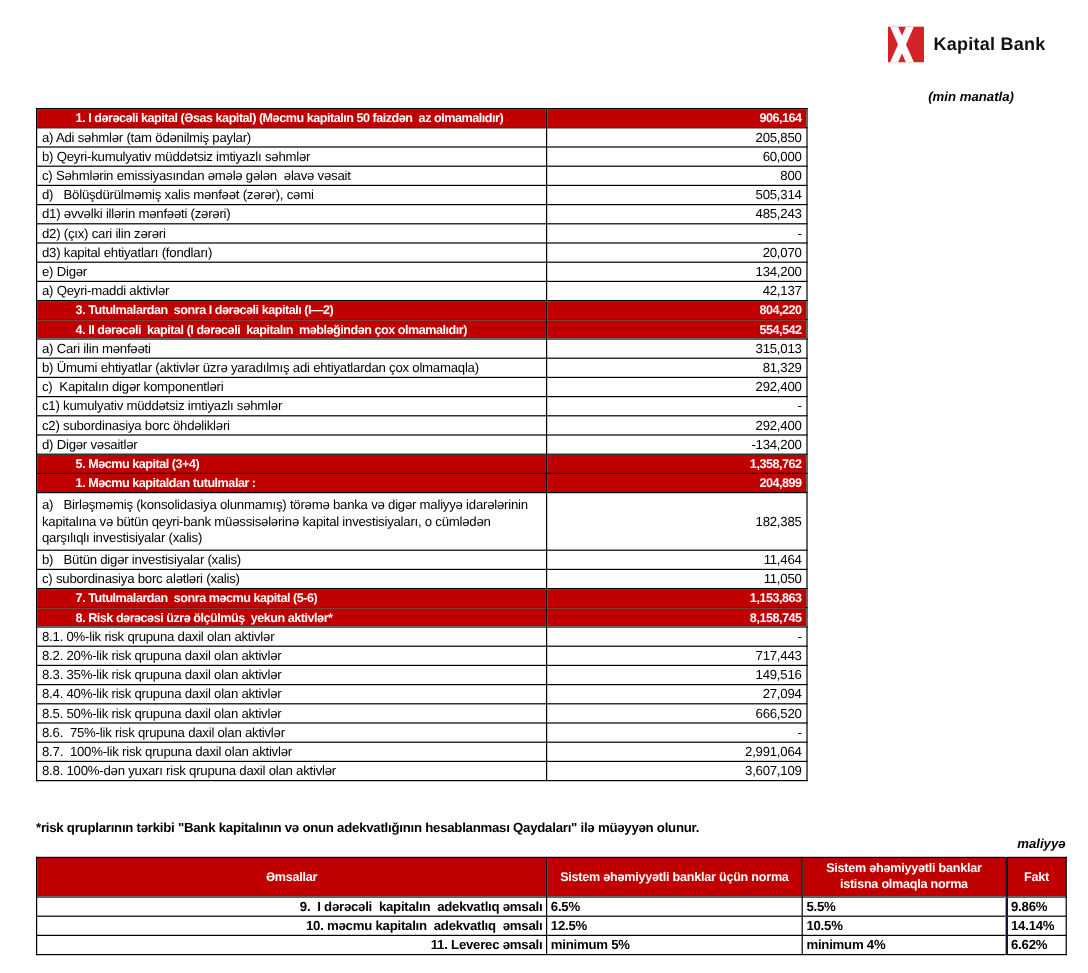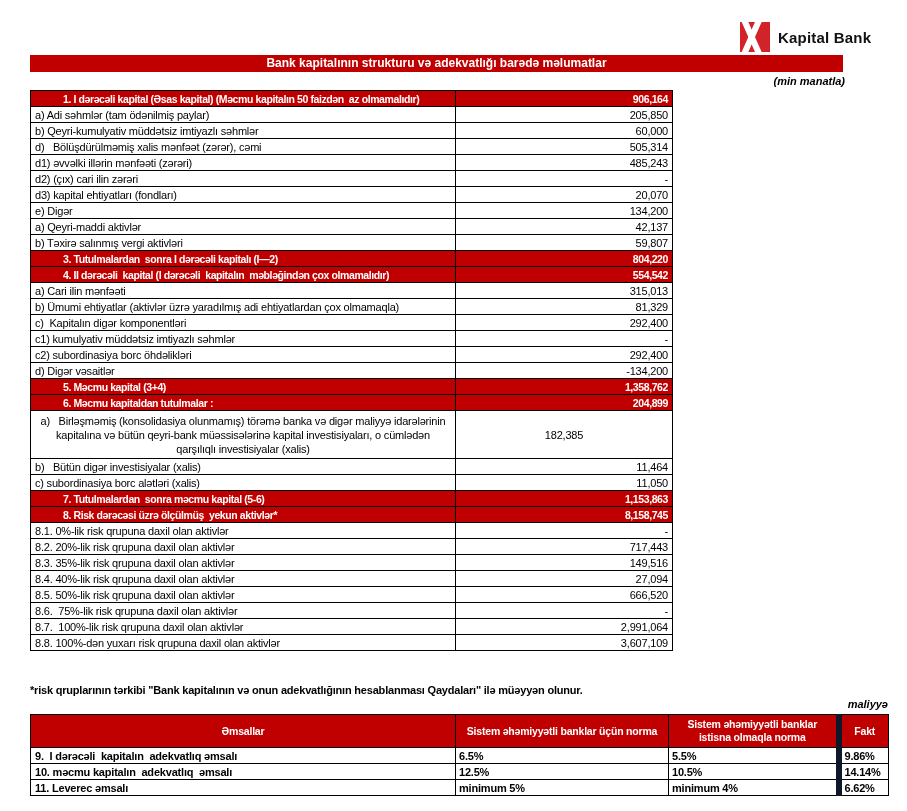--- a/index.html
+++ b/index.html
@@ -40,21 +40,21 @@
     overflow:hidden;
   }
   .main-table col.c-label{width:425px;}
   .main-table col.c-value{width:217px;}
   .main-table .label-cell{white-space:pre;}
   .main-table .value-cell{text-align:right;white-space:pre;}
   .main-table tr.red-row td{
     background:#C00000;color:#fff;font-weight:bold;
     font-size:10.5px;letter-spacing:-.4px;padding-left:32px;
   }
-  .main-table tr.tall-row td{height:47px;text-align:center;}
+  .main-table tr.tall-row td{height:47px;}
   .main-table tr.tall-row .label-cell{white-space:pre-wrap;line-height:14px;}
   .main-table .indent{}
   
   .footnote{
     position:absolute;left:30px;top:684px;
     font-size:11px;font-weight:bold;letter-spacing:-.2px;white-space:pre;
   }
   .percent-note{
     position:absolute;top:698px;right:19px;
     font-style:italic;font-weight:600;font-size:11px;
@@ -70,38 +70,37 @@
   .ratio-table col.r-fakt{width:50px;}
   .ratio-table th,.ratio-table td{
     border:1px solid #000;font-size:11px;font-weight:bold;
     padding:0 3px;overflow:hidden;vertical-align:middle;
   }
   .ratio-table th{
     background:#C00000;color:#fff;height:32px;text-align:center;
     font-size:10.5px;letter-spacing:-.2px;line-height:13px;
   }
   .ratio-table td{height:15px;text-align:left;letter-spacing:-.2px;}
-  .ratio-table td.r-label-cell{text-align:left;white-space:pre;padding-left:4px;margin-left:16px;}
-  .ratio-table th.fakt-h,.ratio-table td.fakt-c{border-left:6px solid #0f172a;}
+  .ratio-table td.r-label-cell{text-align:right;white-space:pre;padding-left:4px;margin-left:16px;}
+  .ratio-table th.fakt-h,.ratio-table td.fakt-c{border-left:2px solid #0f172a;}
 </style>
 </head>
 <body>
 
 <div class="page">
 
   <div class="logo">
     <svg class="logo-icon" viewBox="0 0 36 36">
       <rect x="0" y="0" width="36" height="36" fill="#D2232A"></rect>
       <polygon points="2,0 10,0 26,36 18,36" fill="#ffffff"></polygon>
       <polygon points="18,0 26,0 10,36 2,36" fill="#ffffff"></polygon>
     </svg>
     <span class="logo-text">Kapital Bank</span>
   </div>
 
-  <div class="title-bar">Bank kapitalının strukturu və adekvatlığı barədə məlumatlar</div>
 
   <div class="unit-note">(min manatla)</div>
 
   <table class="main-table">
     <colgroup>
         <col class="c-label">
         <col class="c-value">
       </colgroup>
     <tbody>
         <tr class="red-row">
@@ -110,20 +109,24 @@
         </tr>
         <tr>
           <td class="label-cell">a) Adi səhmlər (tam ödənilmiş paylar)</td>
           <td class="value-cell">205,850</td>
         </tr>
         <tr>
           <td class="label-cell">b) Qeyri-kumulyativ müddətsiz imtiyazlı səhmlər</td>
           <td class="value-cell">60,000</td>
         </tr>
         <tr>
+          <td class="label-cell">c) Səhmlərin emissiyasından əmələ gələn  əlavə vəsait</td>
+          <td class="value-cell">800</td>
+        </tr>
+        <tr>
           <td class="label-cell">d)   Bölüşdürülməmiş xalis mənfəət (zərər), cəmi</td>
           <td class="value-cell">505,314</td>
         </tr>
         <tr>
           <td class="label-cell">d1) əvvəlki illərin mənfəəti (zərəri)</td>
           <td class="value-cell">485,243</td>
         </tr>
         <tr>
           <td class="label-cell">d2) (çıx) cari ilin zərəri</td>
           <td class="value-cell">-</td>
@@ -133,24 +136,20 @@
           <td class="value-cell">20,070</td>
         </tr>
         <tr>
           <td class="label-cell indent">e) Digər</td>
           <td class="value-cell">134,200</td>
         </tr>
         <tr>
           <td class="label-cell">a) Qeyri-maddi aktivlər</td>
           <td class="value-cell">42,137</td>
         </tr>
-        <tr>
-          <td class="label-cell">b) Təxirə salınmış vergi aktivləri</td>
-          <td class="value-cell">59,807</td>
-        </tr>
         <tr class="red-row">
           <td class="label-cell">3. Tutulmalardan  sonra I dərəcəli kapitalı (I—2)</td>
           <td class="value-cell">804,220</td>
         </tr>
         <tr class="red-row">
           <td class="label-cell">4. II dərəcəli  kapital (I dərəcəli  kapitalın  məbləğindən çox olmamalıdır)</td>
           <td class="value-cell">554,542</td>
         </tr>
         <tr>
           <td class="label-cell">a) Cari ilin mənfəəti</td>
@@ -174,21 +173,21 @@
         </tr>
         <tr>
           <td class="label-cell indent">d) Digər vəsaitlər</td>
           <td class="value-cell">-134,200</td>
         </tr>
         <tr class="red-row">
           <td class="label-cell">5. Məcmu kapital (3+4)</td>
           <td class="value-cell">1,358,762</td>
         </tr>
         <tr class="red-row">
-          <td class="label-cell">6. Məcmu kapitaldan tutulmalar :</td>
+          <td class="label-cell">1. Məcmu kapitaldan tutulmalar :</td>
           <td class="value-cell">204,899</td>
         </tr>
         <tr class="tall-row">
           <td class="label-cell">a)   Birləşməmiş (konsolidasiya olunmamış) törəmə banka və digər maliyyə idarələrinin kapitalına və bütün qeyri-bank müəssisələrinə kapital investisiyaları, o cümlədən qarşılıqlı investisiyalar (xalis)</td>
           <td class="value-cell">182,385</td>
         </tr>
         <tr>
           <td class="label-cell">b)   Bütün digər investisiyalar (xalis)</td>
           <td class="value-cell">11,464</td>
         </tr>

